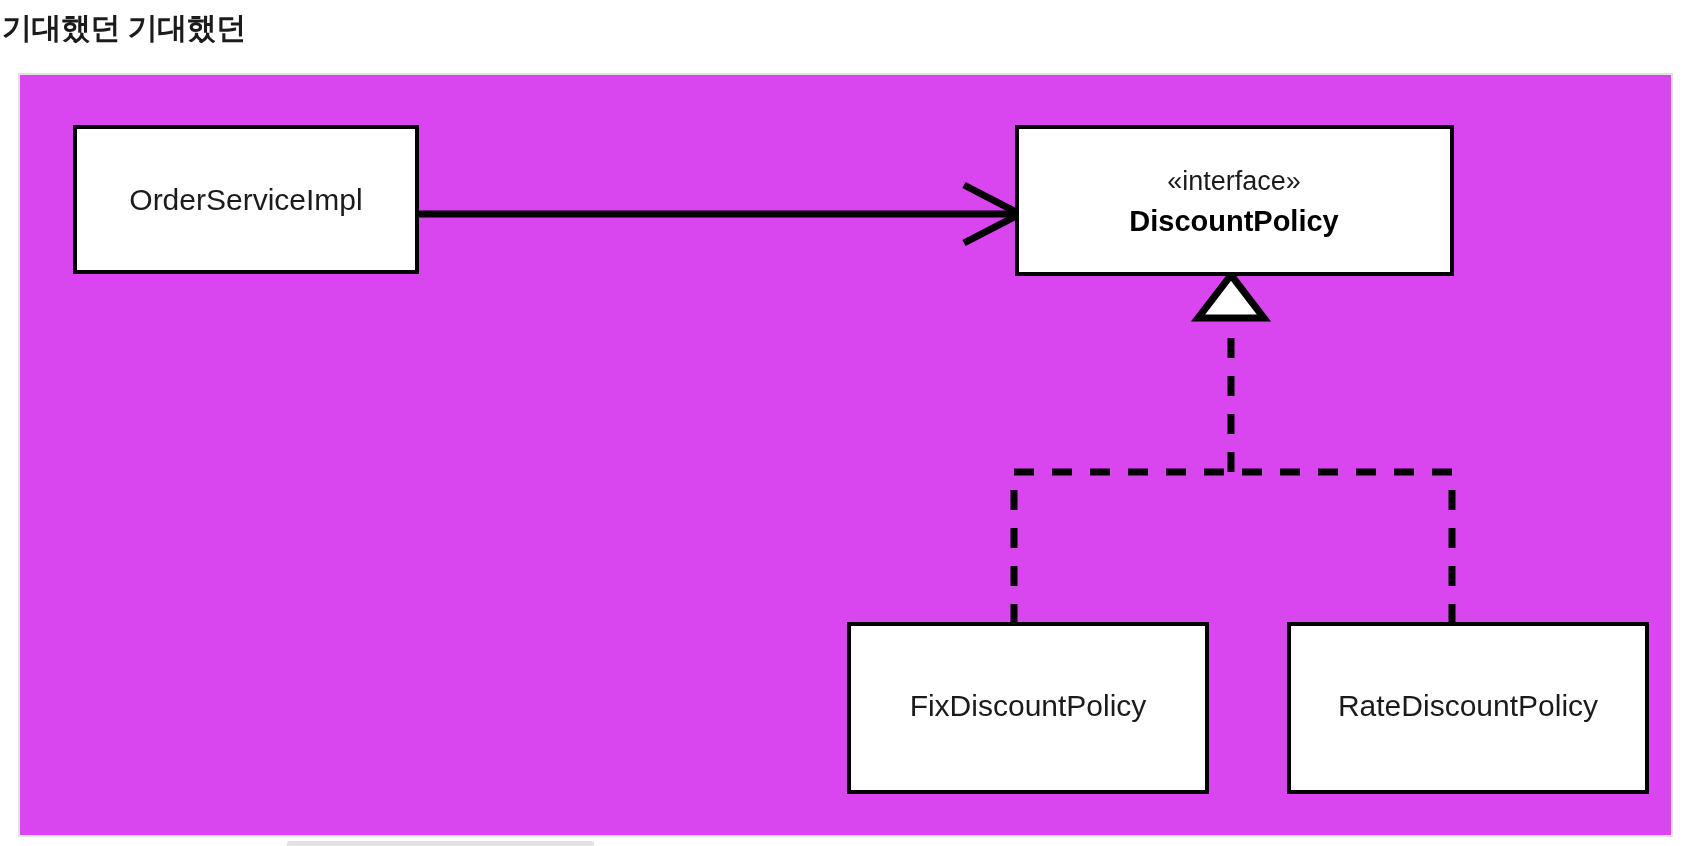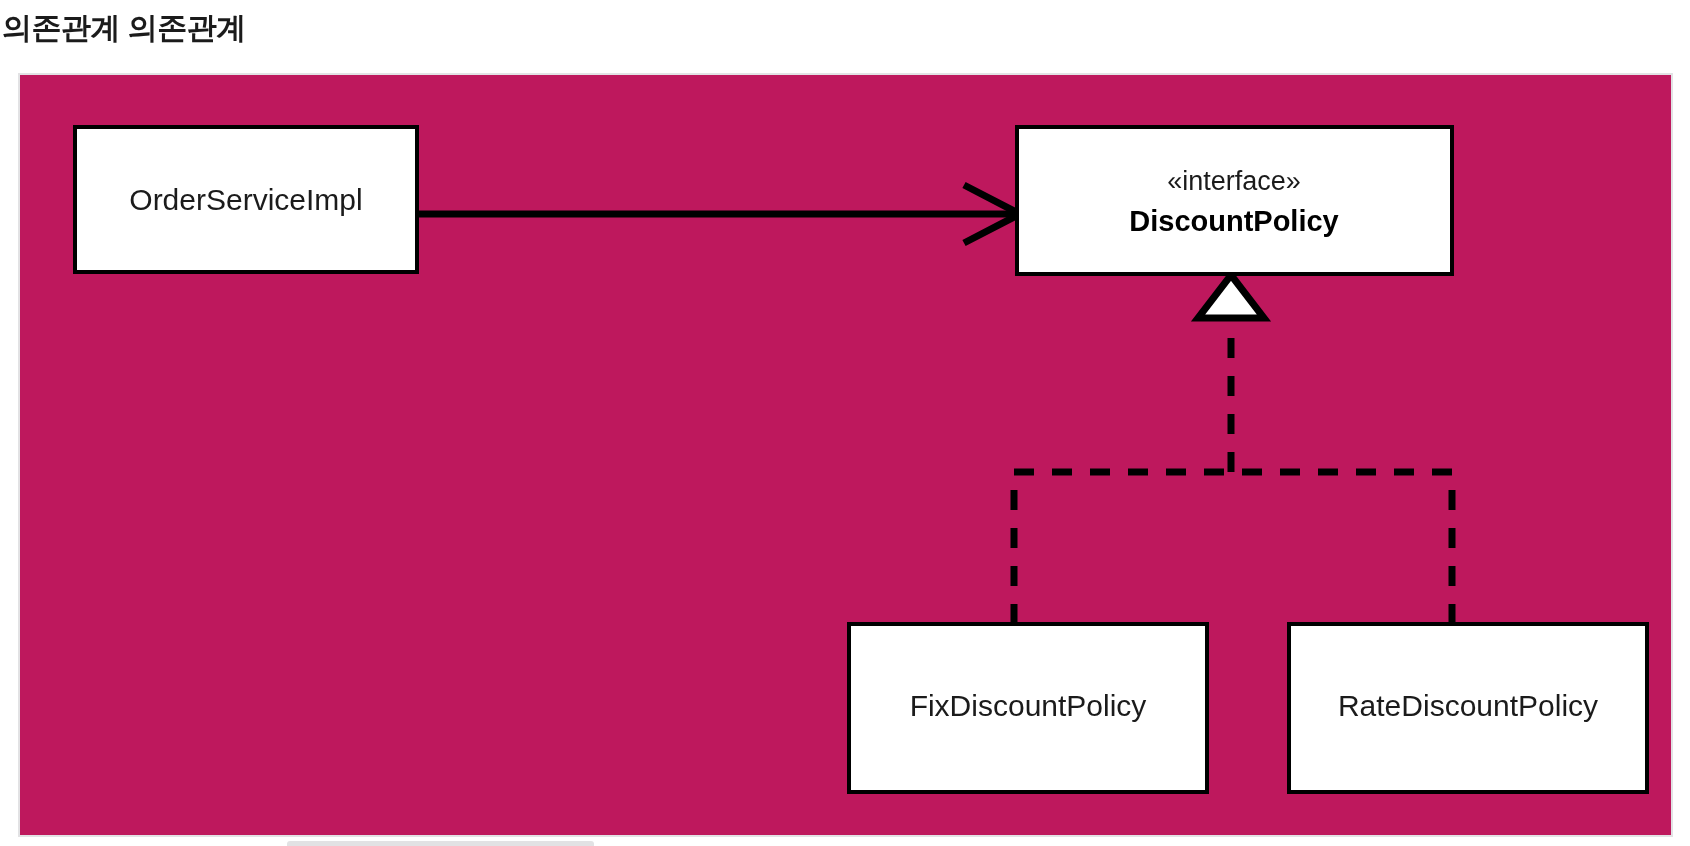--- a/index.html
+++ b/index.html
@@ -29,21 +29,21 @@
     white-space: nowrap;
   }
 
   
   #diagram-card {
     position: absolute;
     left: 18px;
     top: 73px;
     width: 1655px;
     height: 764px;
-    background: #be185d;
+    background: #d946ef;
     border: 2px solid #e2e2e4;
   }
 
   
   #uml-svg {
     position: absolute;
     left: 0;
     top: 0;
     width: 1655px;
     height: 764px;
@@ -111,21 +111,21 @@
     height: 10px;
     background: #e2e2e4;
     border-radius: 3px 3px 0 0;
   }
 </style>
 </head>
 <body>
 
 <div id="page">
 
-  <div id="page-title">의존관계 의존관계</div>
+  <div id="page-title">기대했던 기대했던</div>
 
   <div id="diagram-card">
 
     <svg id="uml-svg" viewBox="0 0 1655 764">
 
       <g>
         <line class="edge-solid" x1="397" y1="139" x2="1000" y2="139"></line>
 
         <polyline class="edge-arrow-open" points="944,110 1000,139 944,168"></polyline>
       </g>

